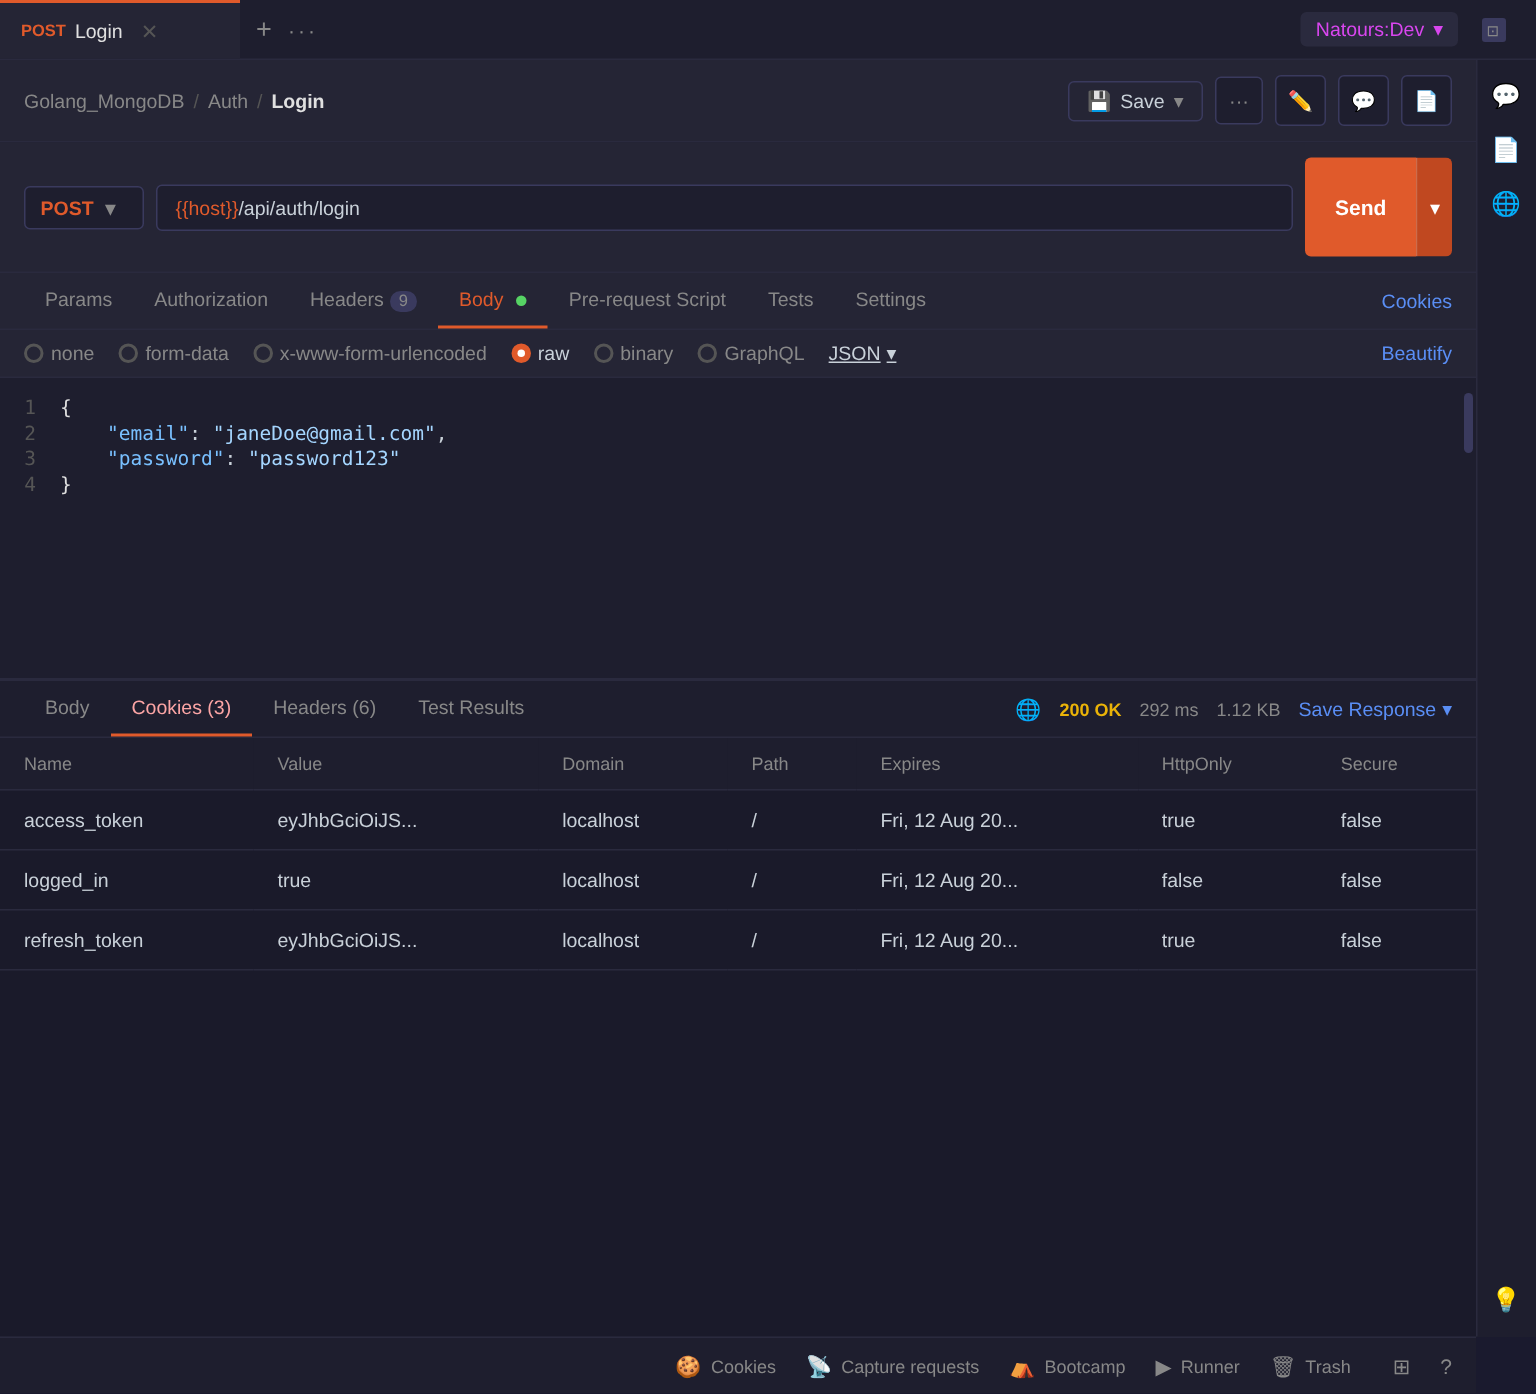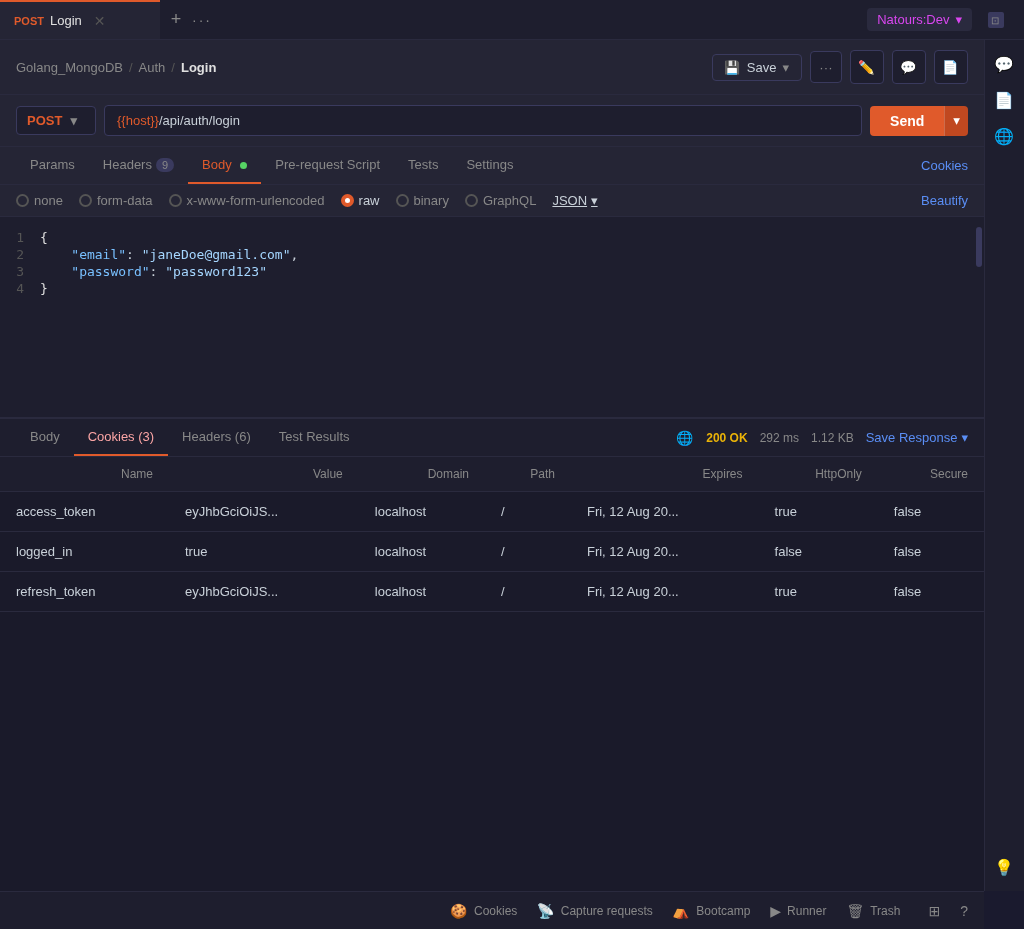--- a/index.html
+++ b/index.html
@@ -167,21 +167,21 @@
       min-width: 80px;
     }
     .method-chevron { color: #888; margin-left: 4px; }
     .url-template { color: #e05a2b; }
     .url-path { color: #c9d1d9; }
     .send-btn {
       background: #e05a2b;
       color: white;
       border: none;
       border-radius: 4px;
-      padding: 7px 20px;
+      padding: 25px 20px;
       font-size: 14px;
       font-weight: 600;
       cursor: pointer;
       display: flex;
       align-items: center;
       gap: 6px;
     }
     .send-dropdown {
       background: #c04820;
       border: none;
@@ -399,21 +399,21 @@
     }
     table {
       width: 100%;
       border-collapse: collapse;
     }
     thead tr {
       border-bottom: 1px solid #2a2a3e;
     }
     thead th {
       padding: 10px 16px;
-      text-align: right;
+      text-align: left;
       color: #888;
       font-weight: 500;
       font-size: 12px;
       background: #1e1e2e;
     }
     tbody tr {
       border-bottom: 1px solid #2a2a3e;
     }
     tbody td {
       padding: 12px 16px;
@@ -548,20 +548,23 @@
           <span>Send</span>
         </button>
         <button class="send-dropdown">▾</button>
       </div>
     </div>
 
     <div class="req-tabs">
       <div class="req-tabs-left">
         <div class="req-tab">
           <span>Params</span>
+        </div>
+        <div class="req-tab">
+          <span>Authorization</span>
         </div>
         <div class="req-tab">
           <span>Headers</span><span class="tab-badge">9</span>
         </div>
         <div class="req-tab active">
           <span>Body</span>
           <span style="display:inline-block;width:7px;height:7px;border-radius:50%;background:#56d364;margin-left:5px;vertical-align:middle;"></span>
         </div>
         <div class="req-tab">
           <span>Pre-request Script</span>

